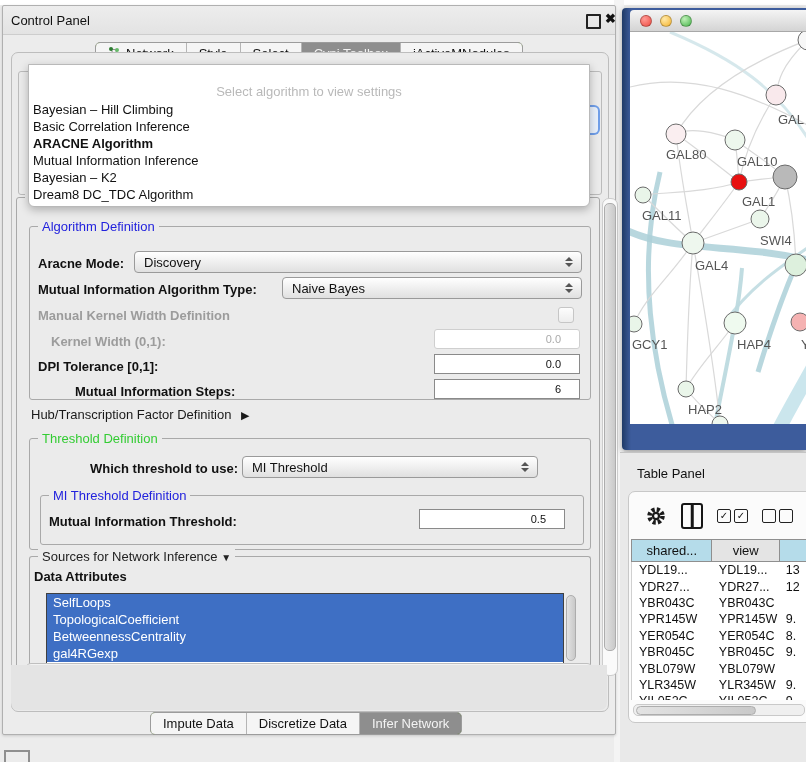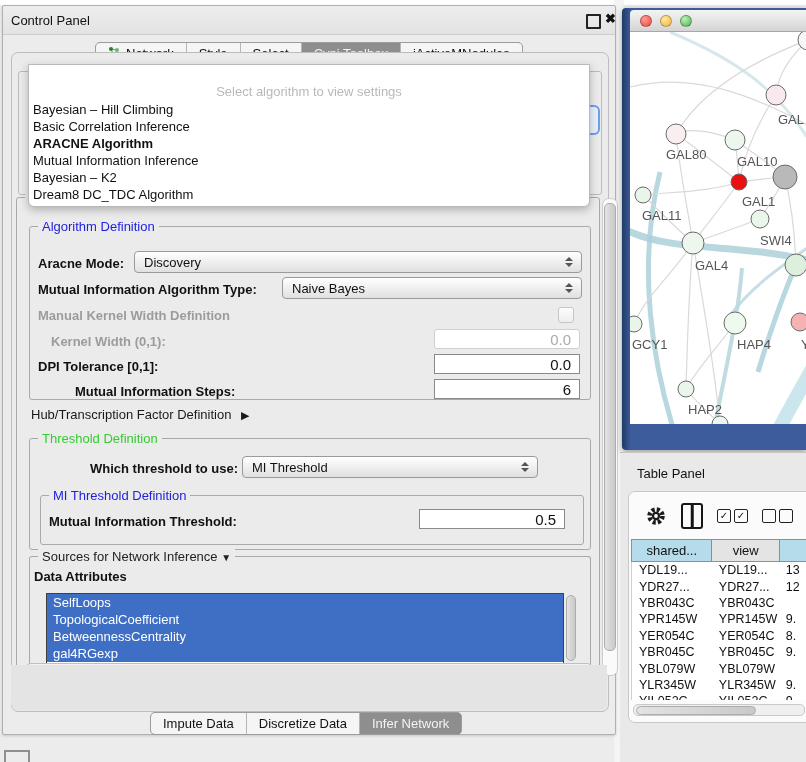--- a/index.html
+++ b/index.html
@@ -47,22 +47,22 @@
   .flabel{position:absolute;font-size:13px;color:#111;font-weight:bold;white-space:nowrap;}
   .flabel.dim{color:#9c9c9c;}
   .combo{position:absolute;height:22px;border:1px solid #9a9a9a;border-radius:4px;
     background:linear-gradient(#ffffff,#e0e0e0);display:flex;align-items:center;font-size:13px;color:#111;
     padding-left:9px;box-sizing:border-box;}
   .combo .spacer{flex:1;}
   .combo .arrows{width:16px;display:flex;flex-direction:column;align-items:center;gap:2px;margin-right:4px;}
   .combo .arrows i{width:0;height:0;border-left:4px solid transparent;border-right:4px solid transparent;}
   .combo .arrows i.up{border-bottom:4px solid #555;}
   .combo .arrows i.dn{border-top:4px solid #555;}
-  .tinput{position:absolute;height:20px;background:#fff;border:1px solid #8a8a8a;font-size:15px;color:#111;
-    display:flex;align-items:center;justify-content:flex-end;padding-right:8px;box-sizing:border-box;}
+  .tinput{position:absolute;height:20px;background:#fff;border:1px solid #8a8a8a;font-size:11px;color:#111;
+    display:flex;align-items:center;justify-content:flex-end;padding-right:18px;box-sizing:border-box;}
   .tinput.dim{border:1px solid #cfcfcf;color:#aaa;border-radius:3px;}
   .checkbox{position:absolute;width:14px;height:14px;border:1px solid #c6c6c6;border-radius:3px;
     background:linear-gradient(#fdfdfd,#ededed);}
   .expander{position:absolute;font-size:13px;color:#1a1a1a;}
   .expander .arrow{font-size:11px;margin-left:6px;}
   #threshold-grp{left:12px;top:240px;width:560px;height:110px;}
   #mithr-grp{left:10px;top:56px;width:542px;height:48px;}
   #sources-grp{left:12px;top:358px;width:560px;height:130px;border-bottom:none;}
   #attr-list{position:absolute;left:16px;top:36px;width:516px;height:70px;background:#fff;border:1px solid #404040;overflow:hidden;}
   .attr-item{height:17px;line-height:17px;background:#3e6fc4;color:#fff;font-size:13px;padding-left:6px;}

